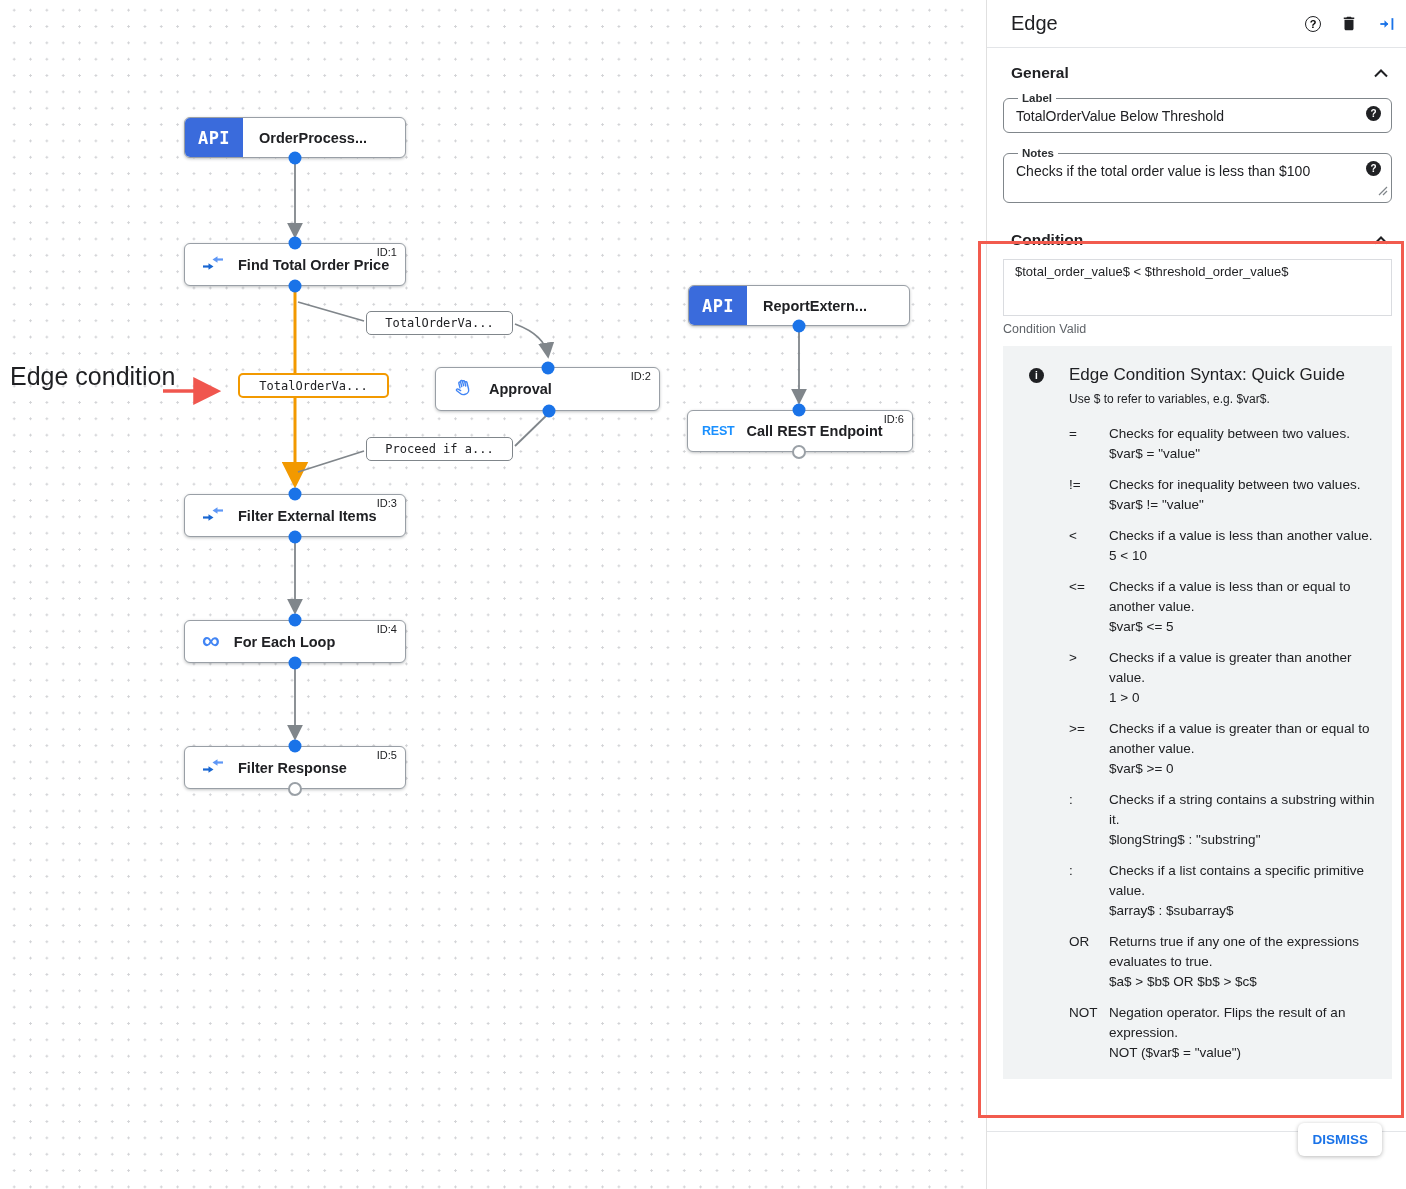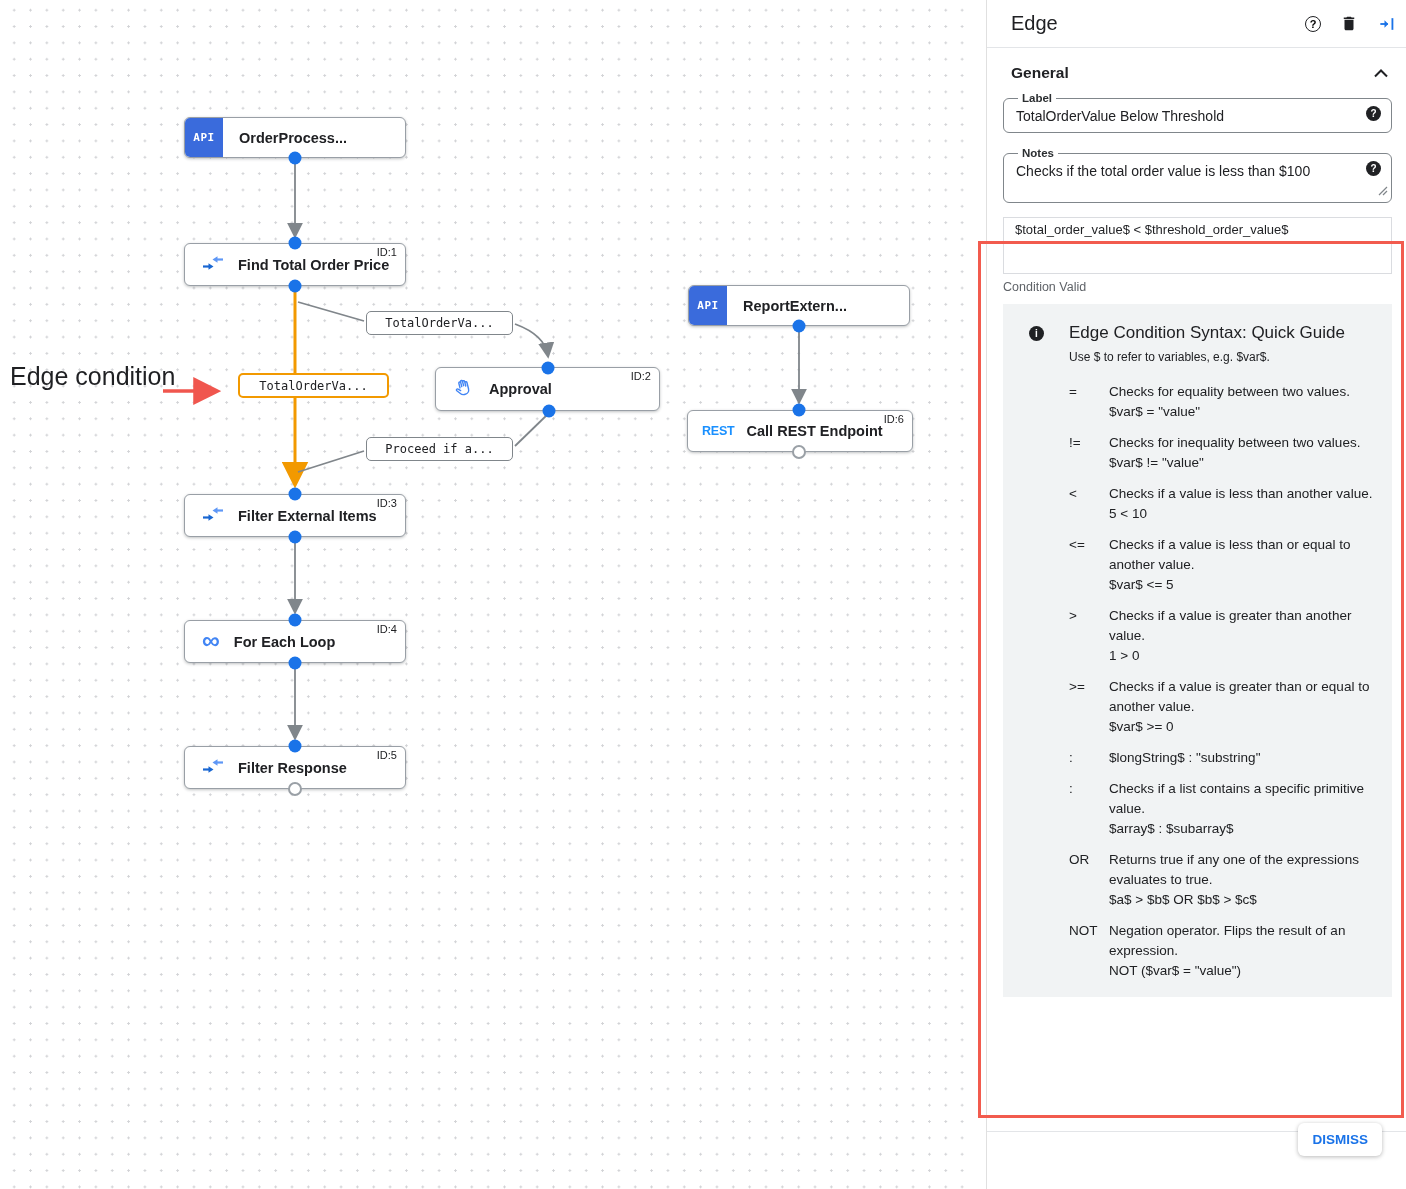--- a/index.html
+++ b/index.html
@@ -13,23 +13,23 @@
           background-size:16.35px 16.35px; background-position:6px 2px; }
   svg.edges, svg.dots { position:absolute; left:0; top:0; pointer-events:none; }
   svg.edges { z-index:2; } svg.dots { z-index:4; }
 
   .node { position:absolute; z-index:3; background:#fff; border:1px solid #999FA6; border-radius:6px;
           box-shadow:0 1px 3px rgba(60,64,67,.32); display:flex; align-items:center; }
   .node .nid { position:absolute; top:2px; right:8px; font-size:11px; color:#202124; }
   .node .ntitle { font-weight:700; font-size:14.5px; color:#202124; white-space:nowrap; }
   .task { padding-left:17px; gap:14px; }
   .trigger { gap:16px; }
-  .badge { width:38px; align-self:stretch; background:#3A6BDC; border-radius:5px 0 0 5px;
+  .badge { width:58px; align-self:stretch; background:#3A6BDC; border-radius:5px 0 0 5px;
            display:flex; align-items:center; justify-content:center; color:#fff;
-           font-family:"DejaVu Sans Mono", monospace; font-weight:700; font-size:11px; letter-spacing:.5px; }
+           font-family:"DejaVu Sans Mono", monospace; font-weight:700; font-size:17px; letter-spacing:.5px; }
   .rest-ic { font-size:12.5px; font-weight:700; color:#1a90ff; letter-spacing:-.2px; }
   .inf-ic { font-size:25px; font-weight:700; color:#4285F4; line-height:18px; margin-top:-4px; }
 
   .elabel { position:absolute; z-index:3; background:#fff; border:1px solid #80868B; border-radius:5px;
             display:flex; align-items:center; justify-content:center;
             font-family:"DejaVu Sans Mono", monospace; font-size:12px; color:#202124; white-space:nowrap; }
   .elabel.selected { border:2px solid #F29900; }
 
   .anno { position:absolute; left:10px; top:362px; z-index:3; font-size:25px; color:#1f2023; }
 
@@ -251,20 +251,26 @@
         <div class="fval">Checks if the total order value is less than $100</div>
         <span class="qdark">?</span>
       </div>
       <span class="resize-h">
         <svg width="10" height="10">
             <path d="M9 1 L1 9 M9 5 L5 9" stroke="#80868B" stroke-width="1.2"></path>
           </svg>
       </span>
     </fieldset>
 
+    <div class="sect-head" style="margin-top:28px;">
+      <span class="st">Condition</span>
+      <svg width="14" height="9" viewBox="0 0 14 9">
+        <path d="M1 7.5 7 1.5 13 7.5" fill="none" stroke="#202124" stroke-width="2"></path>
+      </svg>
+    </div>
 
     <div class="cond-box">$total_order_value$ &lt; $threshold_order_value$</div>
     <div class="cond-status">Condition Valid</div>
 
     <div class="guide">
       <div class="ghead">
         <span class="info-i">i</span>
         <span class="gtitle">Edge Condition Syntax: Quick Guide</span>
       </div>
       <div class="gintro">Use $ to refer to variables, e.g. $var$.</div>
@@ -307,20 +313,21 @@
       <div class="grow">
         <div class="gop">&gt;=</div>
         <div class="gtxt">
             <div>Checks if a value is greater than or equal to another value.</div>
             <div>$var$ &gt;= 0</div>
           </div>
       </div>
       <div class="grow">
         <div class="gop">:</div>
         <div class="gtxt">
+            <div>Checks if a string contains a substring within it.</div>
             <div>$longString$ : "substring"</div>
           </div>
       </div>
       <div class="grow">
         <div class="gop">:</div>
         <div class="gtxt">
             <div>Checks if a list contains a specific primitive value.</div>
             <div>$array$ : $subarray$</div>
           </div>
       </div>

